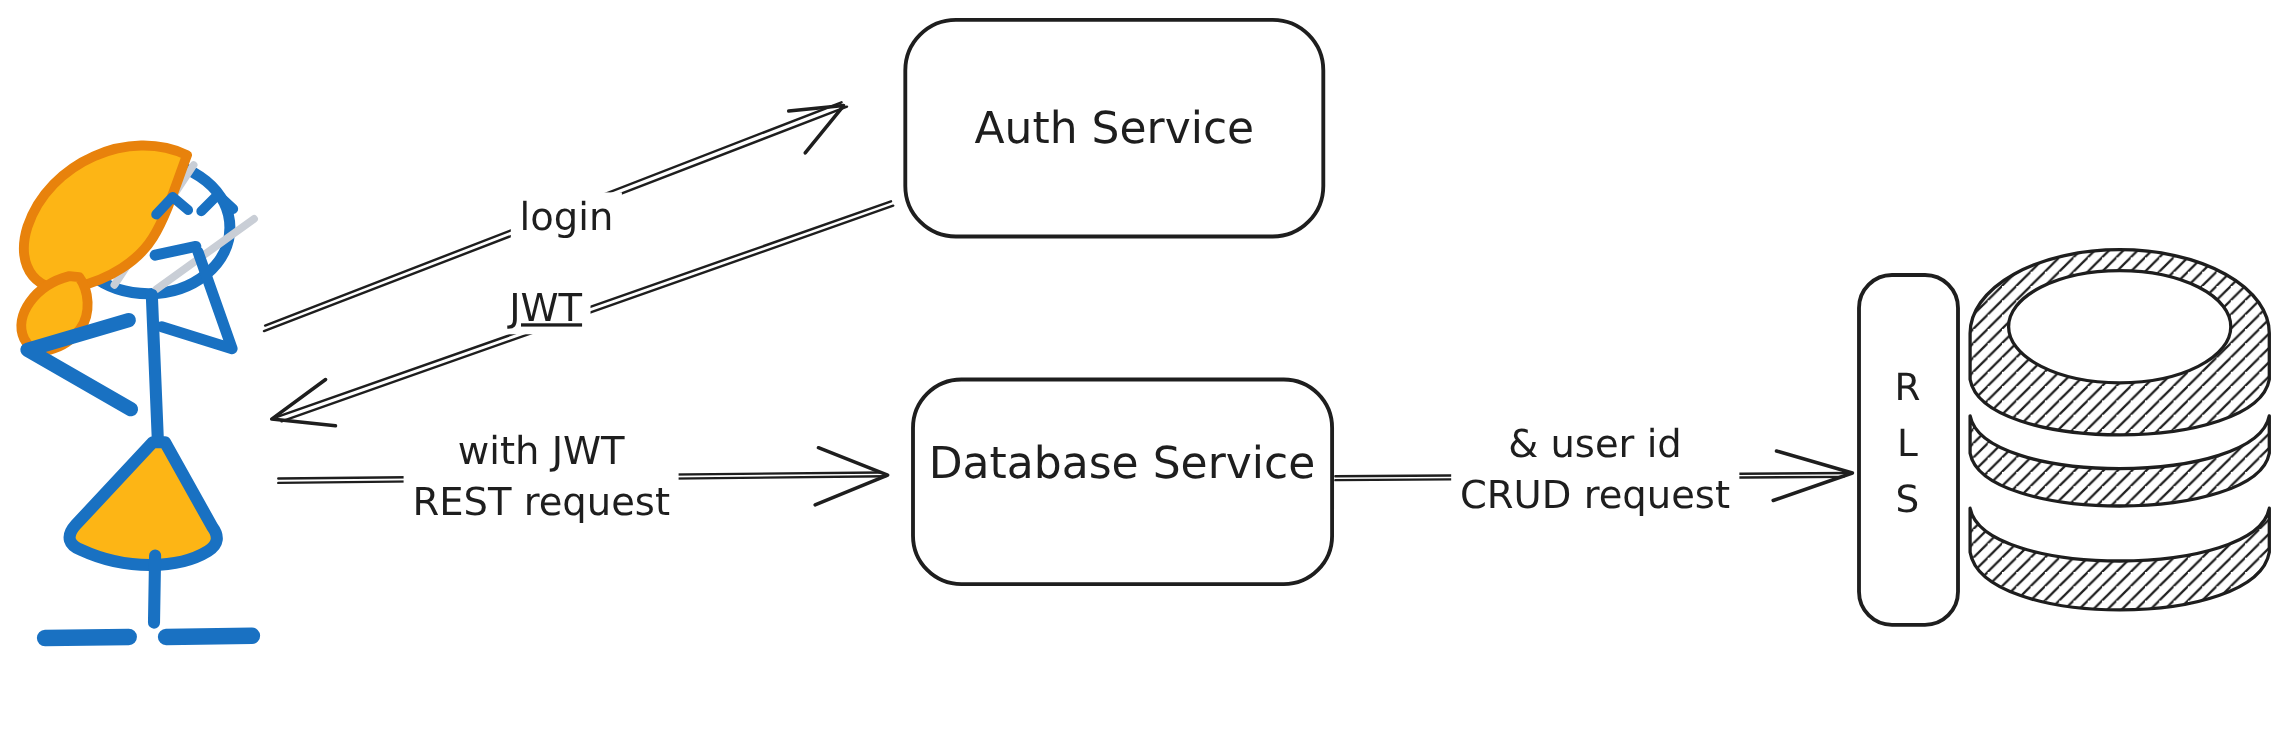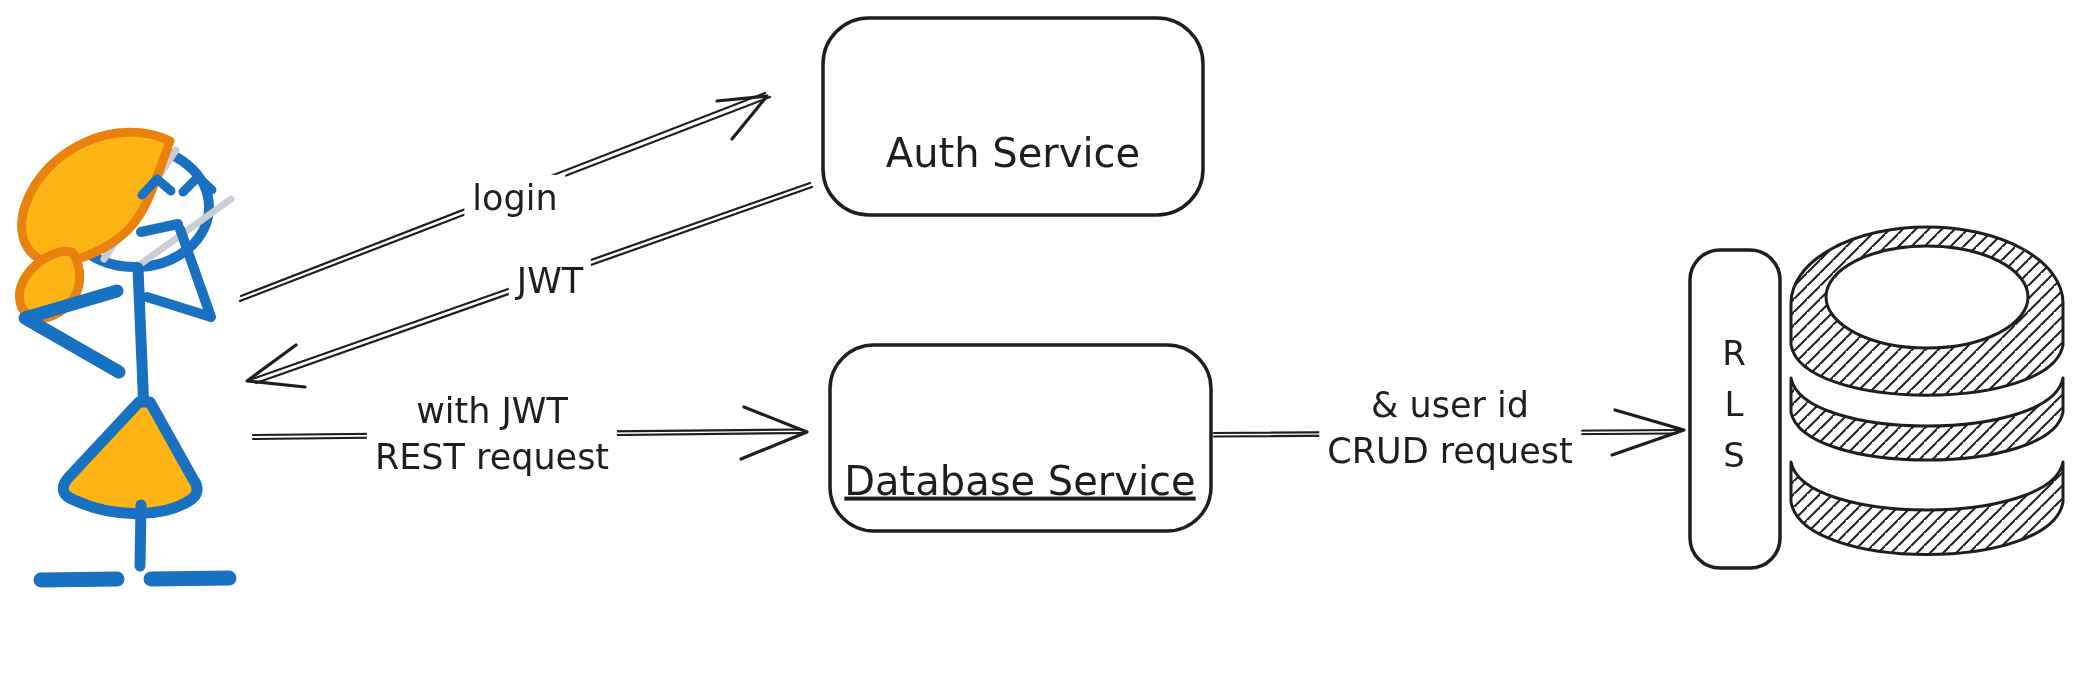--- a/index.html
+++ b/index.html
@@ -15,21 +15,21 @@
   .canvas svg{position:absolute;left:0;top:0;}
   .lbl{
     position:absolute;
     transform:translate(-50%,-50%);
     text-align:center;
     color:var(--stroke,#1e1e1e);
     white-space:nowrap;
     line-height:1.32;
   }
   .edge-label{background:var(--background,#fff);padding:0 8px;font-size:35px;}
-  .node-title{font-size:40px;margin-top:36px;}
+  .node-title{font-size:40px;}
   .rls-letters{font-size:34px;line-height:1.5;}
   .postgres-label{font-size:40px;}
 </style>
 </head>
 <body>
 
 <div class="canvas">
 
   <svg width="2080" height="678" viewBox="0 0 2080 678">
     <defs>
@@ -105,25 +105,25 @@
     <g style="stroke:var(--stroke)" stroke-width="3" stroke-linejoin="round">
       <path d="M1791,303 A136,76 0 1 1 2063,303 L2063,345 C2051,412 1803,412 1791,345 Z" fill="url(#hatch)"></path>
       <ellipse cx="1927" cy="297" rx="101" ry="51" fill="#ffffff"></ellipse>
       <path d="M1791,378 C1803,442 2051,442 2063,378 L2063,412 C2051,476 1803,476 1791,412 Z" fill="url(#hatch)"></path>
       <path d="M1791,462 C1803,526 2051,526 2063,462 L2063,502 C2051,572 1803,572 1791,502 Z" fill="url(#hatch)"></path>
     </g>
   </svg>
 
   <div class="lbl node-title" style="left:1013px;top:117px;">Auth Service</div>
 
-  <div class="lbl node-title" style="left:1020px;top:445px;text-decoration:underline;">Database Service</div>
+  <div class="lbl node-title" style="left:1020px;top:422px;">Database Service</div>
 
   <div class="lbl edge-label" style="left:515px;top:198px;">login</div>
 
-  <div class="lbl edge-label" style="left:550px;top:281px;">JWT</div>
+  <div class="lbl edge-label" style="left:496px;top:281px;text-decoration:underline;">JWT</div>
 
   <div class="lbl edge-label" style="left:492px;top:434px;">
     <div>with JWT</div>
     <div>REST request</div>
   </div>
 
   <div class="lbl edge-label" style="left:1450px;top:428px;">
     <div>&amp; user id</div>
     <div>CRUD request</div>
   </div>

